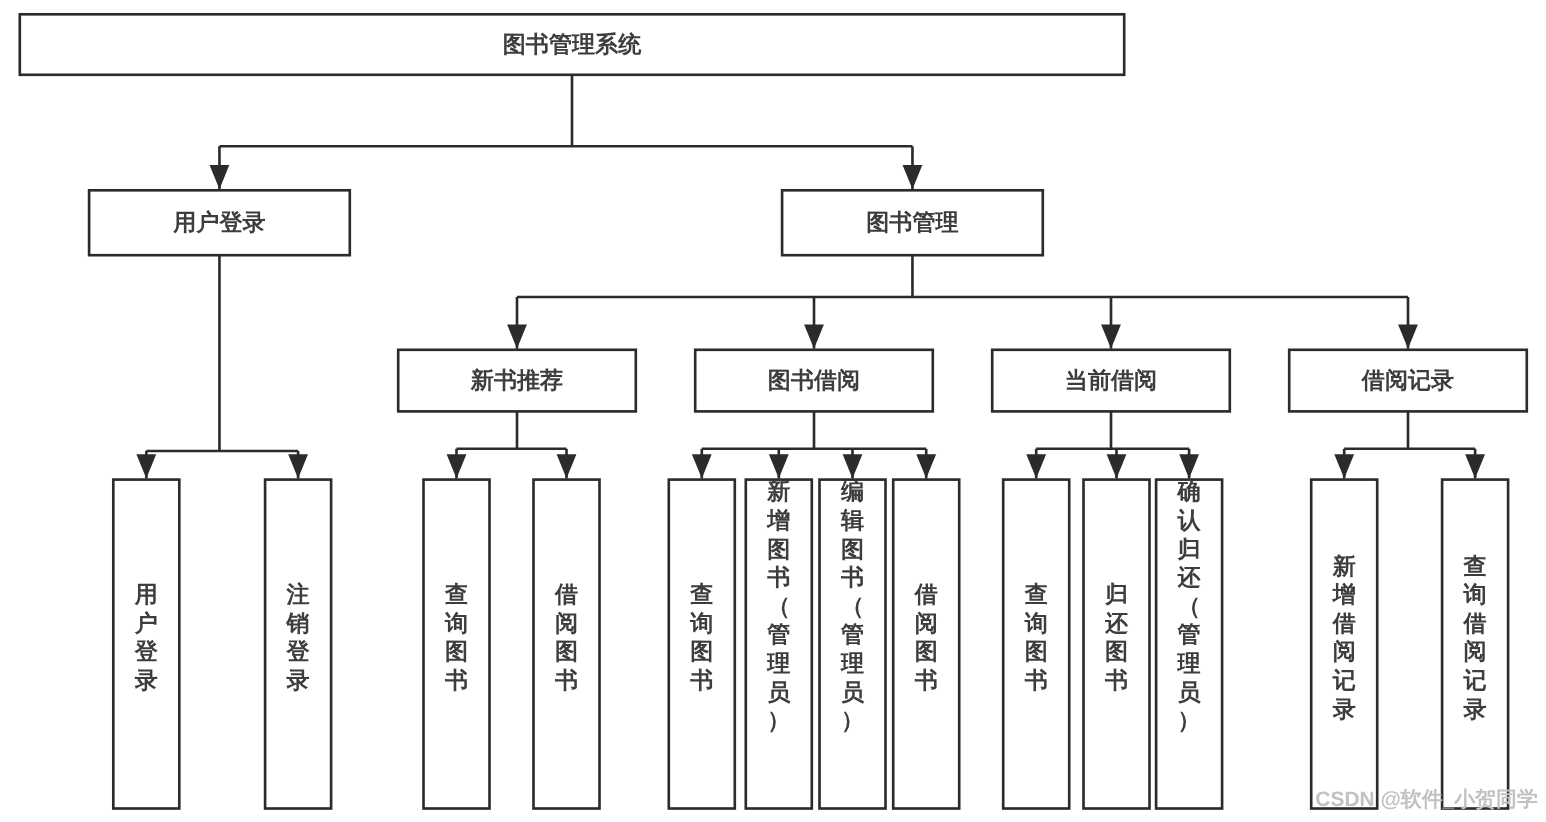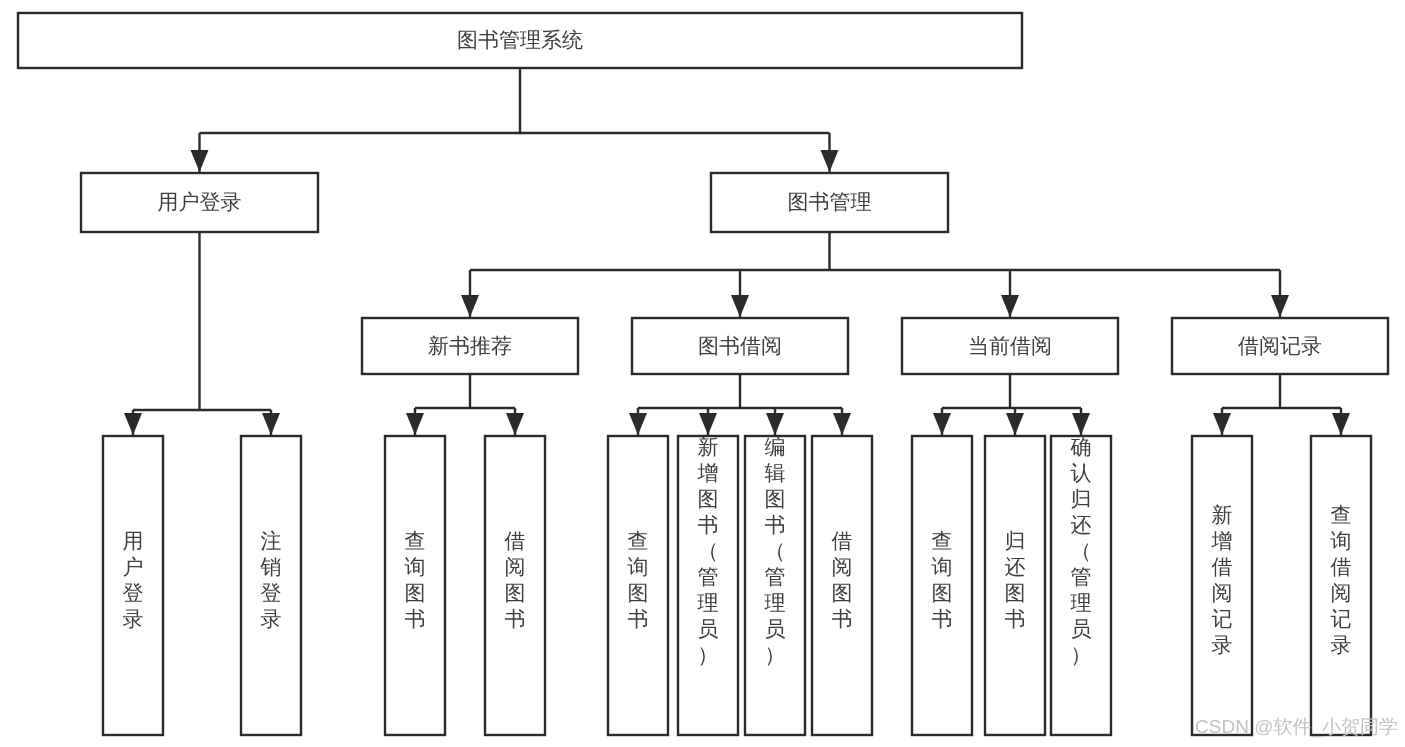--- a/index.html
+++ b/index.html
@@ -13,20 +13,21 @@
     font-family: "Liberation Sans", "DejaVu Sans", sans-serif;
     overflow: hidden;
     position: relative;
   }
   #diagram-root {
     position: absolute;
     left: 0;
     top: 0;
     width: 1405px;
     height: 747px;
+    font-weight: bold;
   }
   svg.diagram-canvas {
     display: block;
     width: 1405px;
     height: 747px;
   }
   .node-box {
     fill: #ffffff;
     stroke: #2b2b2b;
     stroke-width: 2.4;

